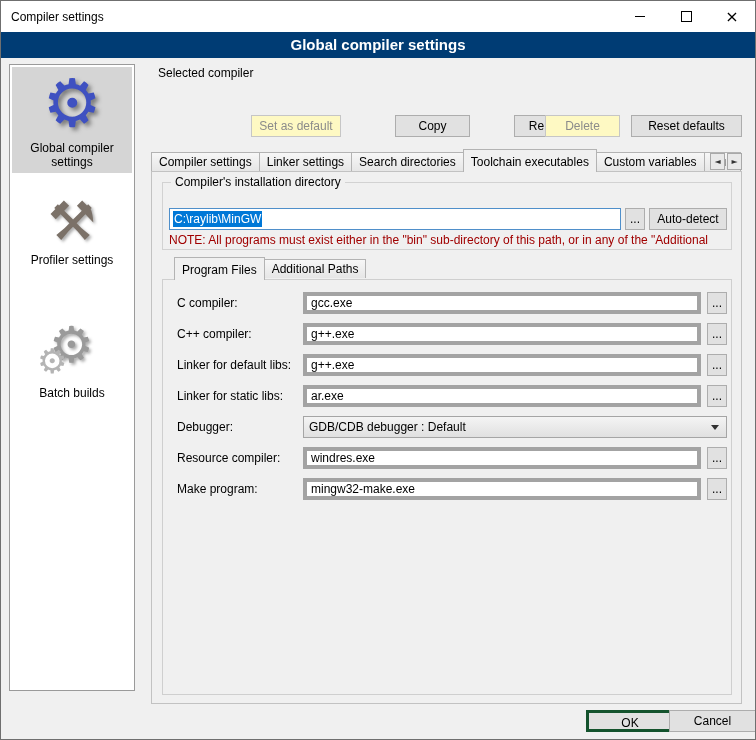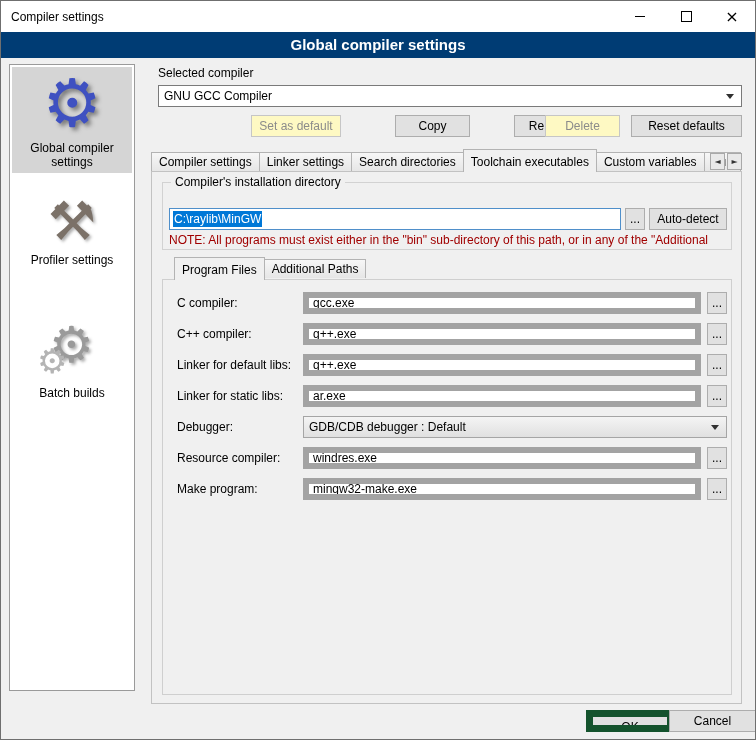--- a/index.html
+++ b/index.html
@@ -81,27 +81,27 @@
   .dir-autodetect { position:absolute; left:486px; top:25px; width:78px; }
   .note { position:absolute; left:6px; top:50px; width:560px; white-space:nowrap; overflow:hidden; color:#a00000; }
   
   .subtabbar { position:absolute; left:6px; top:85px; height:23px; display:flex; align-items:center; z-index:3;padding-left:16px; }
   .subpanel { position:absolute; left:10px; top:107px; width:570px; height:416px;
     border:1px solid #cfcfcf; box-sizing:border-box; background:#f0f0f0; z-index:1; }
   
   .frow { position:absolute; left:0; right:0; height:26px; }
   .frow-label { position:absolute; left:14px; line-height:22px; }
   .frow-input { position:absolute; left:140px; width:398px; height:22px; box-sizing:border-box;
-    border:6px solid #a3a3a3; background:#fff; padding:2px 4px;
+    border:4px solid #a3a3a3; background:#fff; padding:2px 4px;
     font-family:"Liberation Sans","DejaVu Sans",sans-serif; font-size:12px; }
   .frow-dots { position:absolute; left:544px; top:0; width:20px; }
   .choice { position:absolute; left:140px; width:424px; height:22px; box-sizing:border-box;
     border:1px solid #a5a5a5; background:linear-gradient(#f4f4f4,#e0e0e0); line-height:20px; padding-left:5px; }
   
-  .ok-btn { position:absolute; left:585px; top:709px; width:88px; border:7px solid #14532d; }
+  .ok-btn { position:absolute; left:585px; top:709px; width:88px; border:3px solid #14532d; }
   .cancel-btn { position:absolute; left:668px; top:709px; width:87px; }
 </style>
 </head>
 <body>
 
 <div class="window">
 
   <div class="titlebar">
     <span class="title-text">Compiler settings</span>
     <div class="caption">
@@ -133,24 +133,20 @@
         <span class="batch-g1">⚙</span>
         <span class="batch-g2">⚙</span>
       </span>
       <span class="side-label">Batch builds</span>
     </div>
   </div>
 
   <div class="main">
     <div class="sc-label">Selected compiler</div>
 
-    <div class="combo">
-      <span>GNU GCC Compiler</span>
-      <span class="combo-arrow"></span>
-    </div>
 
     <div class="btn-row">
       <div class="btn b-setdefault disabled">Set as default</div>
       <div class="btn b-copy">Copy</div>
       <div class="btn b-rename">Rename</div>
       <div class="btn b-delete disabled">Delete</div>
       <div class="btn b-reset">Reset defaults</div>
     </div>
 
     <div class="tabbar">

